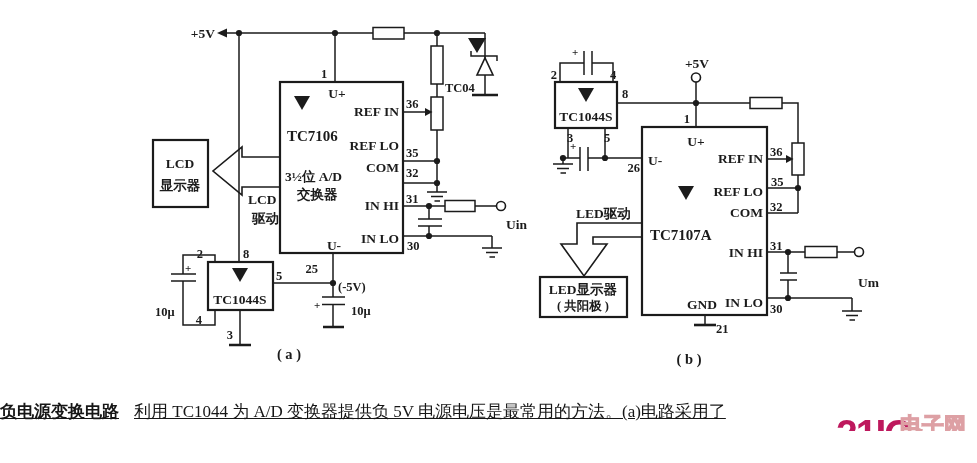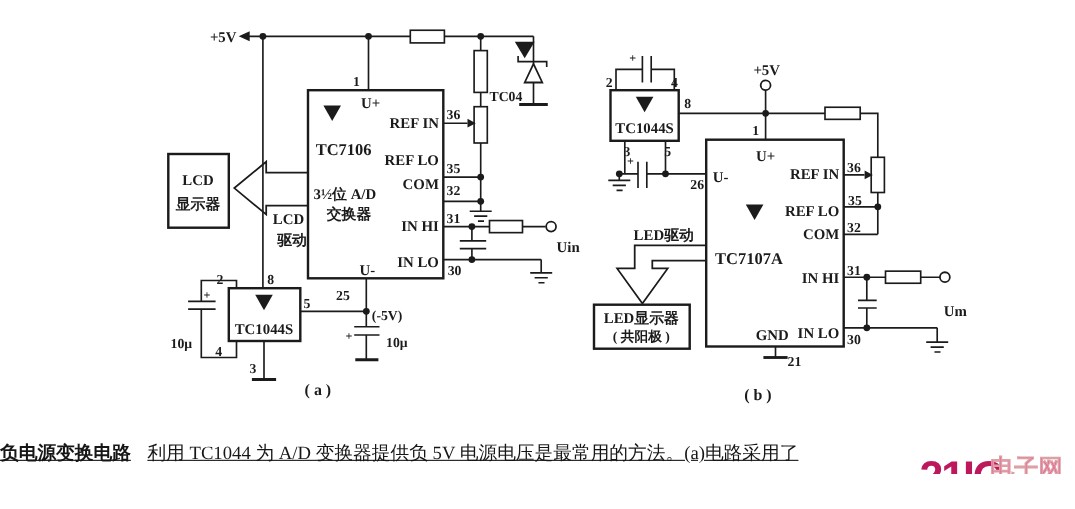--- a/index.html
+++ b/index.html
@@ -20,21 +20,21 @@
   .term{fill:#ffffff;stroke:#1b1b1b;stroke-width:1.6}
   #caption{position:absolute;left:0;top:397px;width:977px;z-index:2;color:#161616;
            font-size:17px;line-height:29px;}
   #caption .cl1{text-decoration:underline;}
   #caption .cl2{padding-left:25px;}
   #caption .ttl{font-weight:bold;margin-right:15px;}
   #watermark{position:absolute;left:836px;top:412px;width:141px;height:51px;z-index:1;}
   #wm-big{position:absolute;left:0;top:2px;font-family:Liberation Sans, sans-serif;
           font-weight:900;font-size:39px;line-height:39px;letter-spacing:-2px;color:#be185d;}
   #wm-cn{position:absolute;left:64px;top:3px;font-family:"Liberation Sans","DejaVu Sans",sans-serif;
-         font-weight:normal;font-size:22px;line-height:22px;color:#ec4899;
+         font-weight:bold;font-size:22px;line-height:22px;color:#ec4899;
          -webkit-text-stroke:1.2px #dda0a4;}
   #wm-com{position:absolute;left:86px;top:19px;font-family:"DejaVu Serif","Liberation Serif",serif;
           font-style:italic;font-weight:bold;font-size:22px;line-height:24px;color:#d99094;}
 </style>
 </head>
 <body>
 
 <div id="page">
 
 <svg width="977" height="390" viewBox="0 0 977 390">

